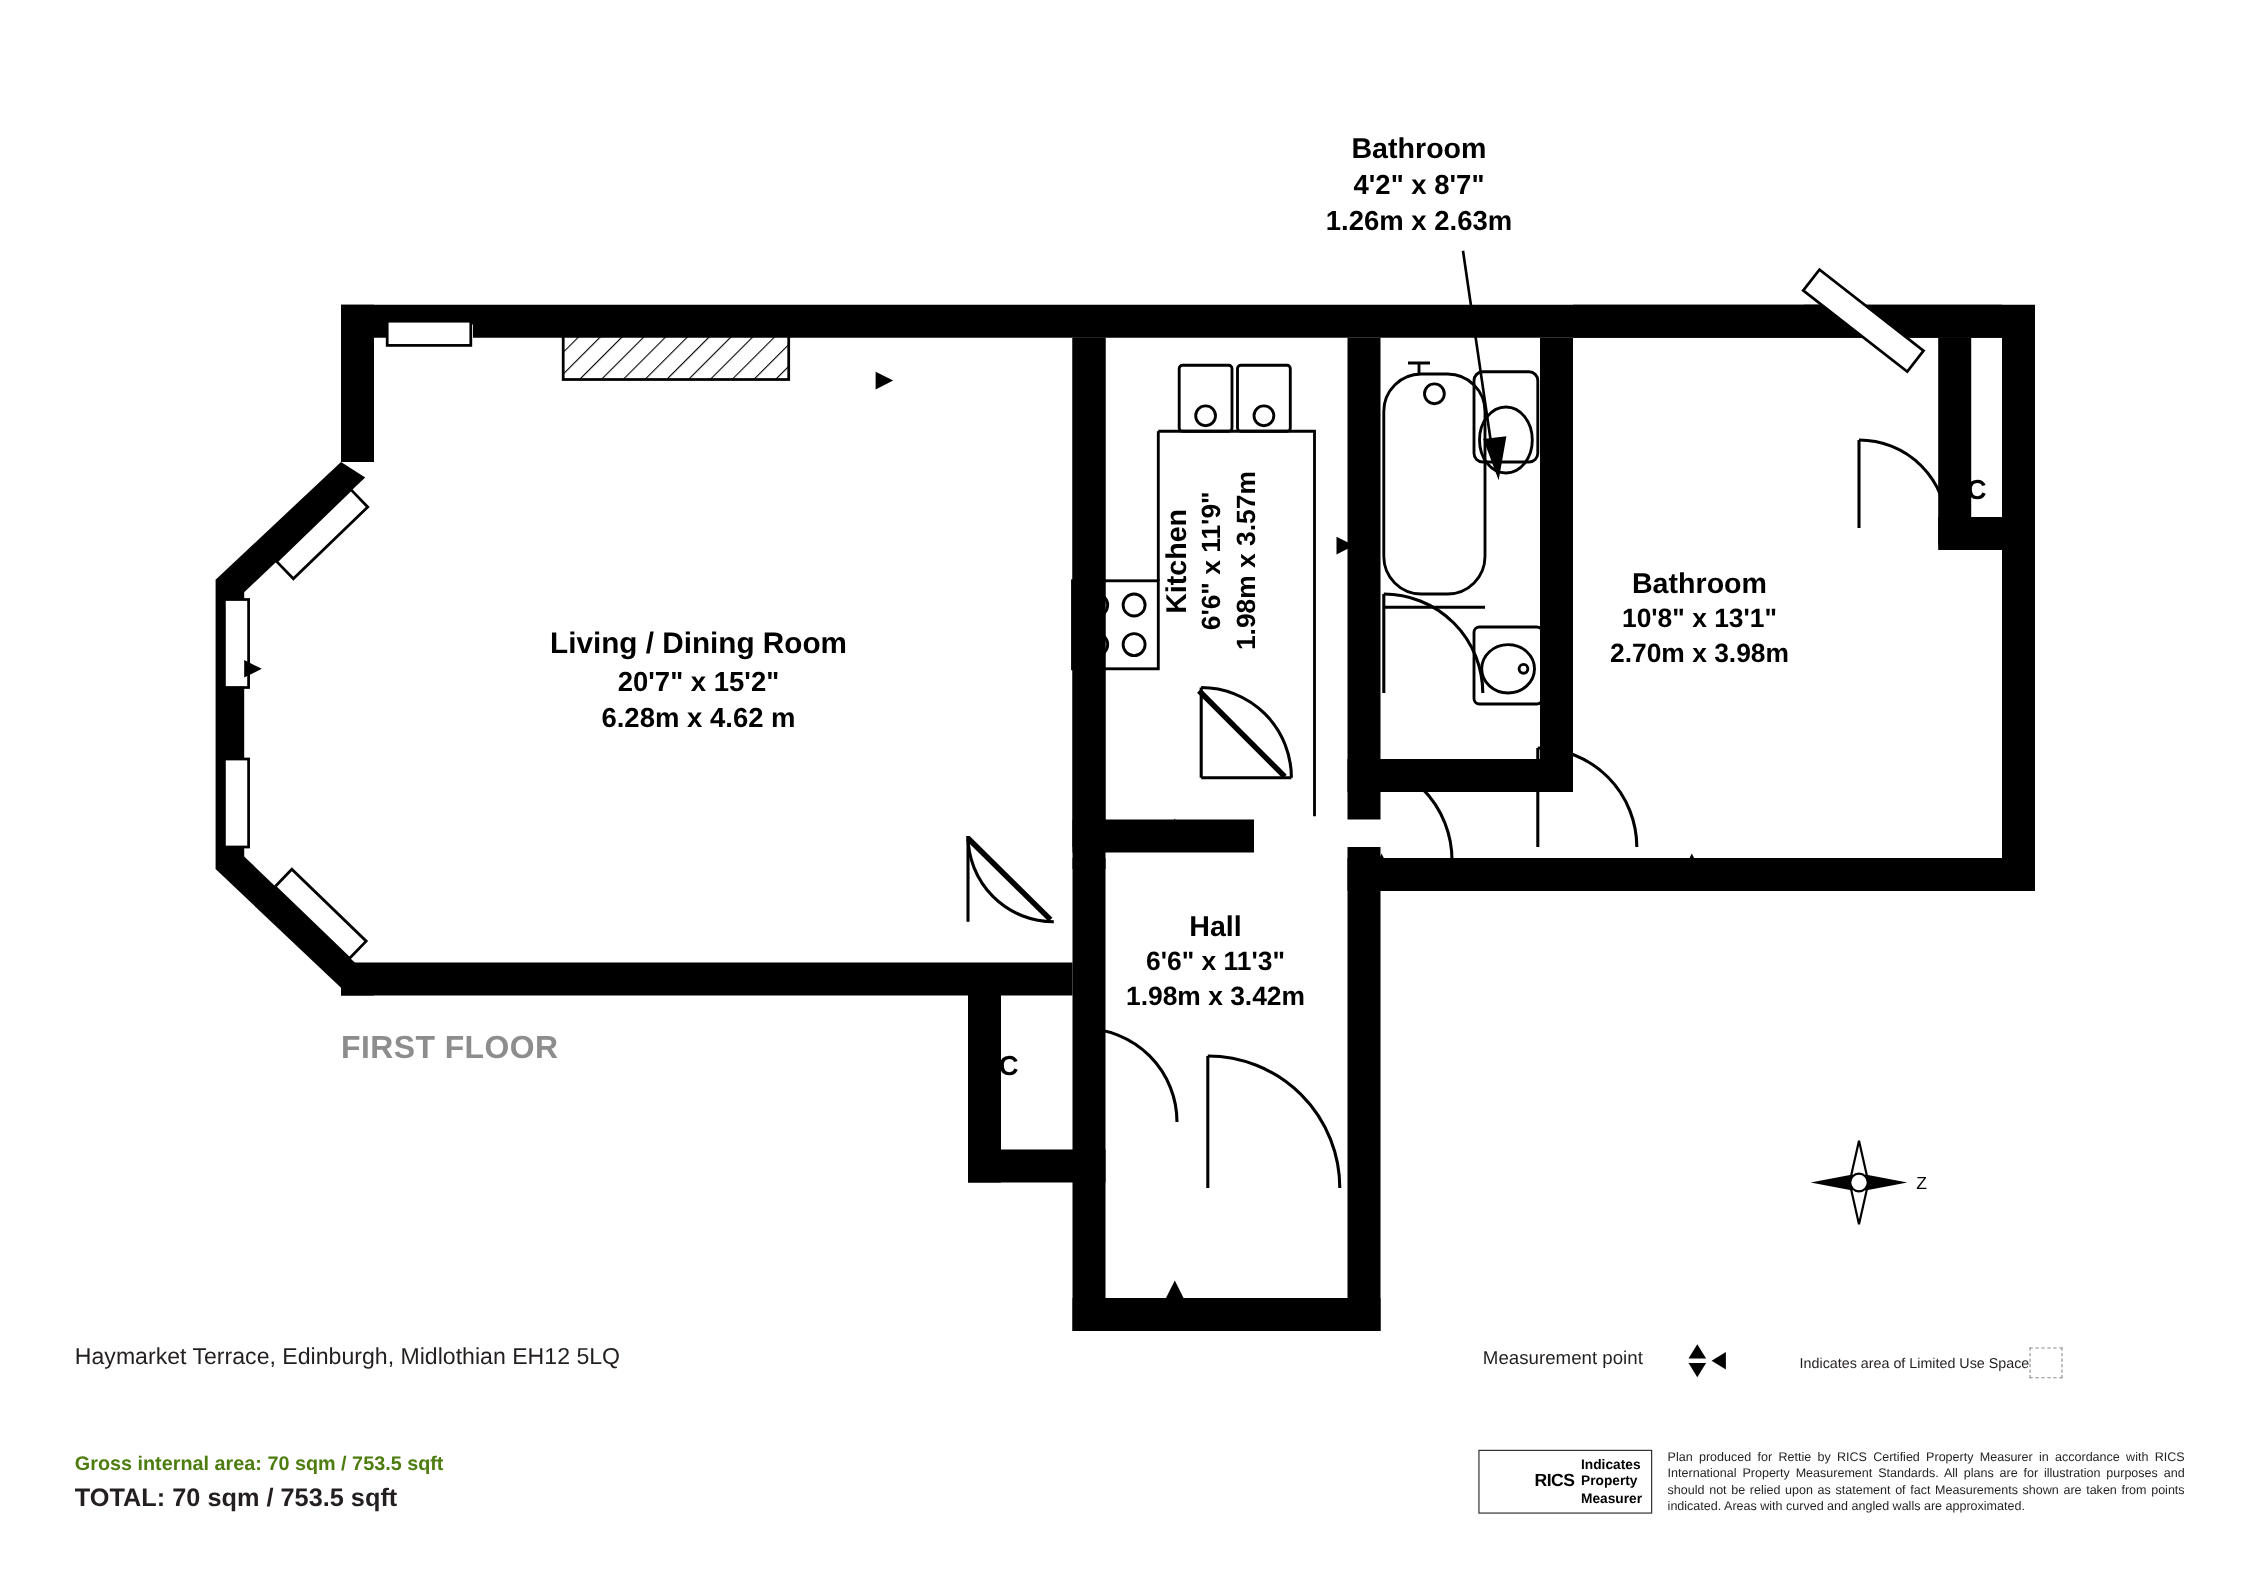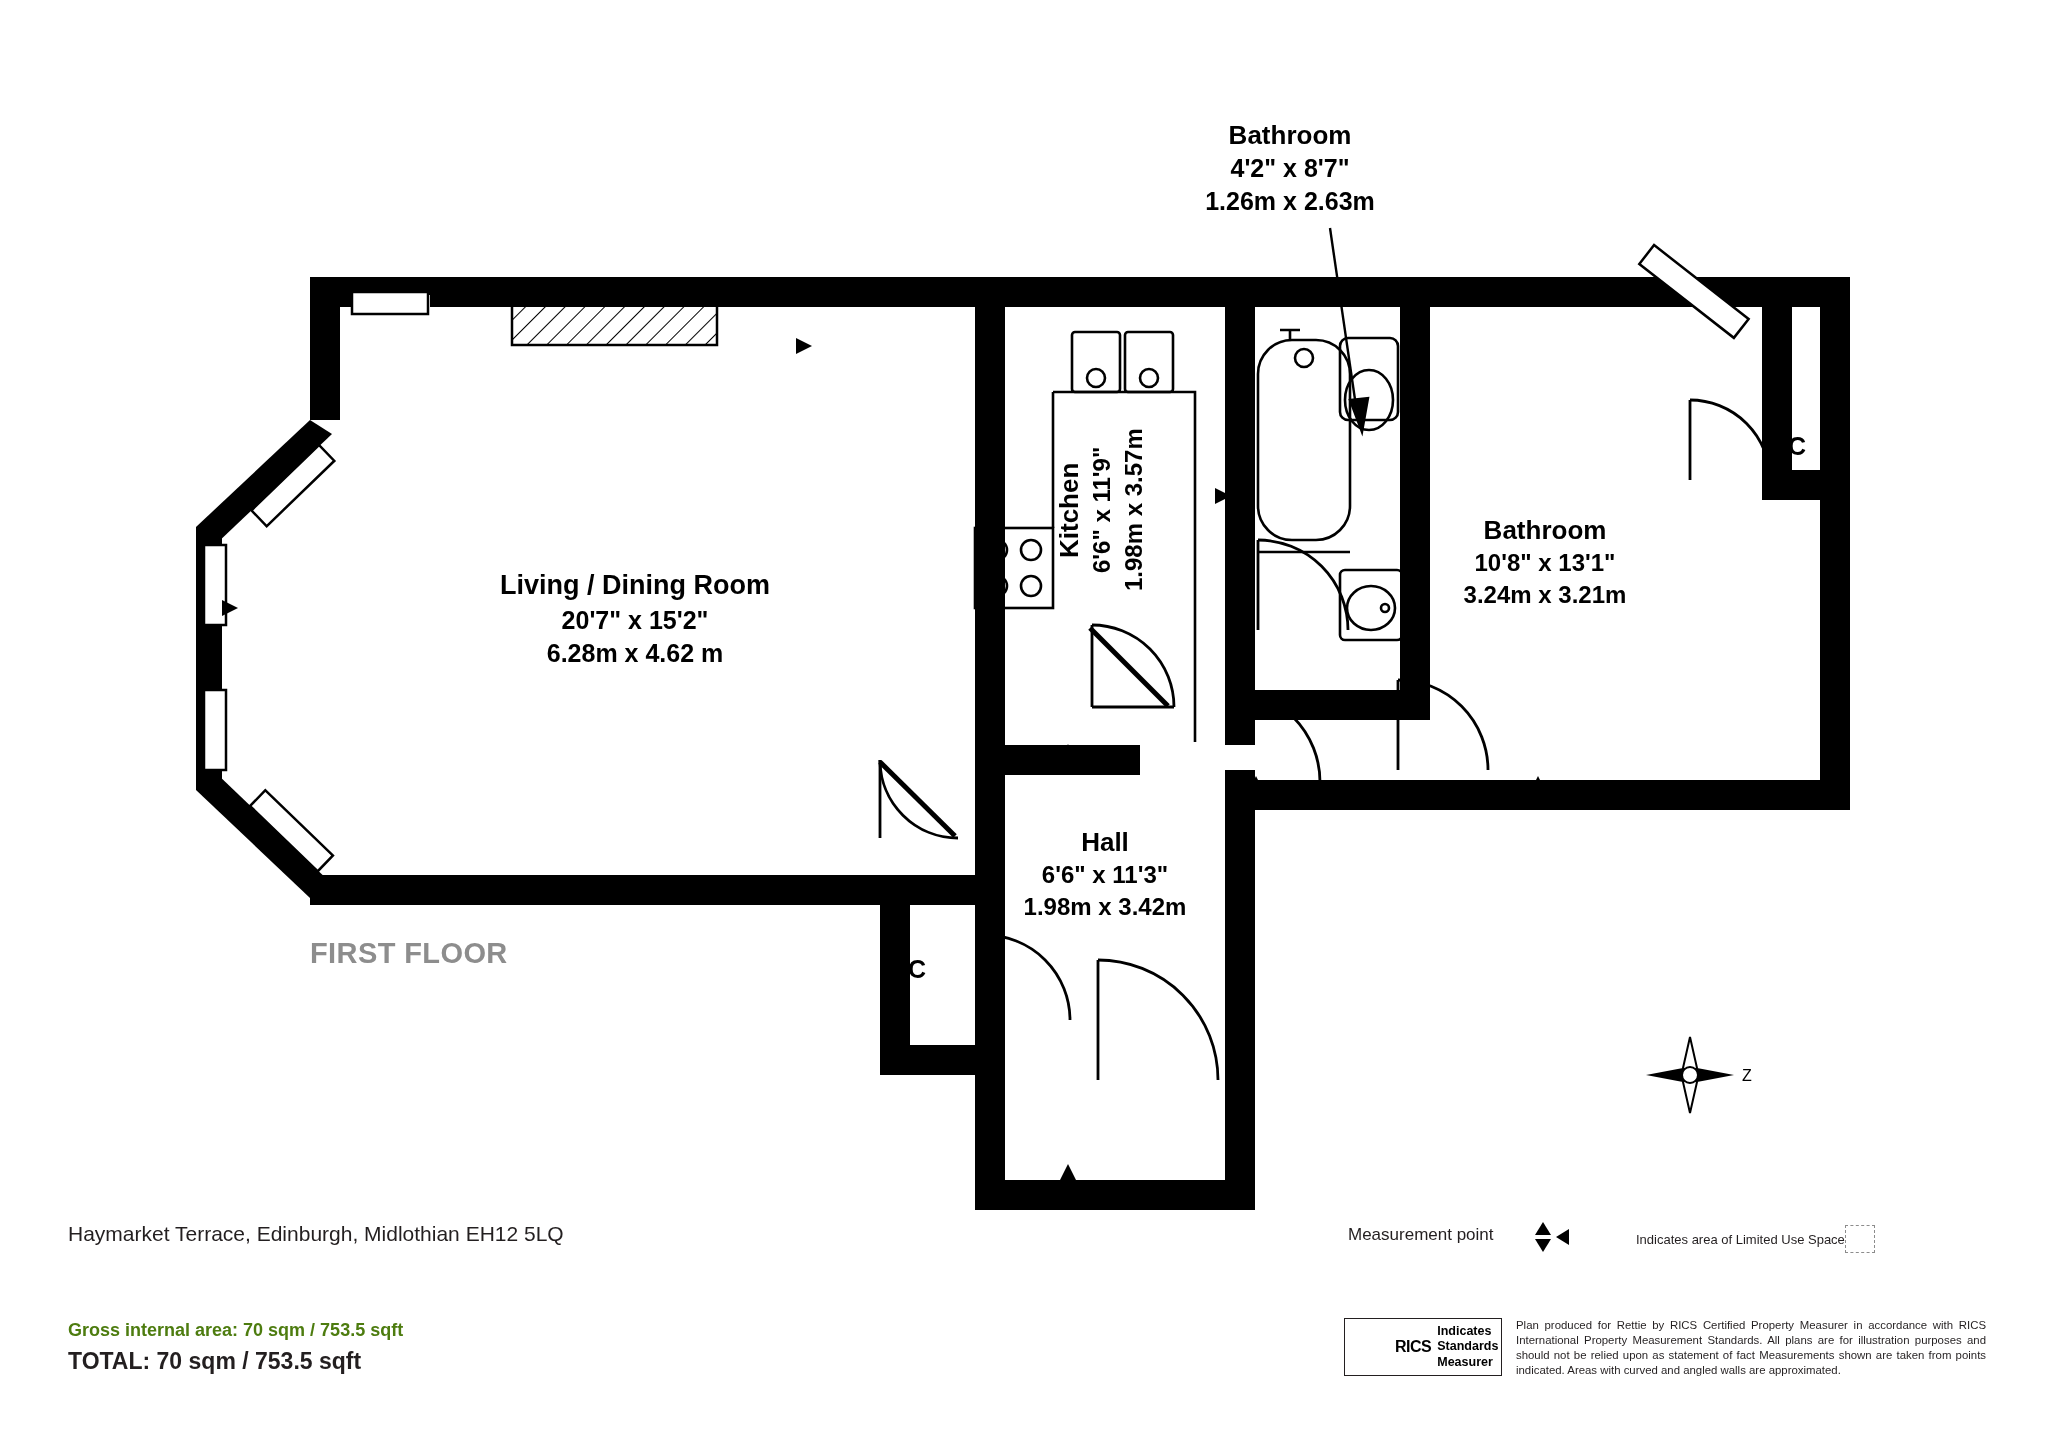--- a/index.html
+++ b/index.html
@@ -356,21 +356,21 @@
 
 <div class="room-label" id="label-bathroom">
   <div class="name">Bathroom</div>
   <div class="dim">4'2" x 8'7"</div>
   <div class="dim">1.26m x 2.63m</div>
 </div>
 
 <div class="room-label" id="label-bedroom">
   <div class="name">Bathroom</div>
   <div class="dim">10'8" x 13'1"</div>
-  <div class="dim">3.24m x 3.21m</div>
+  <div class="dim">2.70m x 3.98m</div>
 </div>
 
 <div class="room-label" id="label-hall">
   <div class="name">Hall</div>
   <div class="dim">6'6" x 11'3"</div>
   <div class="dim">1.98m x 3.42m</div>
 </div>
 
 <div class="closet-letter" id="closet-bedroom">C</div>
 <div class="closet-letter" id="closet-hall">C</div>
@@ -388,18 +388,18 @@
 
 <div id="limited-use-legend">
   <span>Indicates area of  Limited Use Space</span>
   <span class="limited-box"></span>
 </div>
 
 <div id="rics-badge">
   <div class="rics-mark">RICS</div>
   <div class="rics-words">
     <div>Indicates</div>
-    <div>Standards</div>
+    <div>Property</div>
     <div>Measurer</div>
   </div>
 </div>
 
 <div id="disclaimer">Plan produced for Rettie by RICS Certified Property Measurer in accordance with RICS International Property  Measurement Standards.  All plans are for illustration purposes and should not be relied upon as statement of fact Measurements shown are taken from points indicated. Areas with curved and angled walls are approximated.</div>
 
 </body></html>

